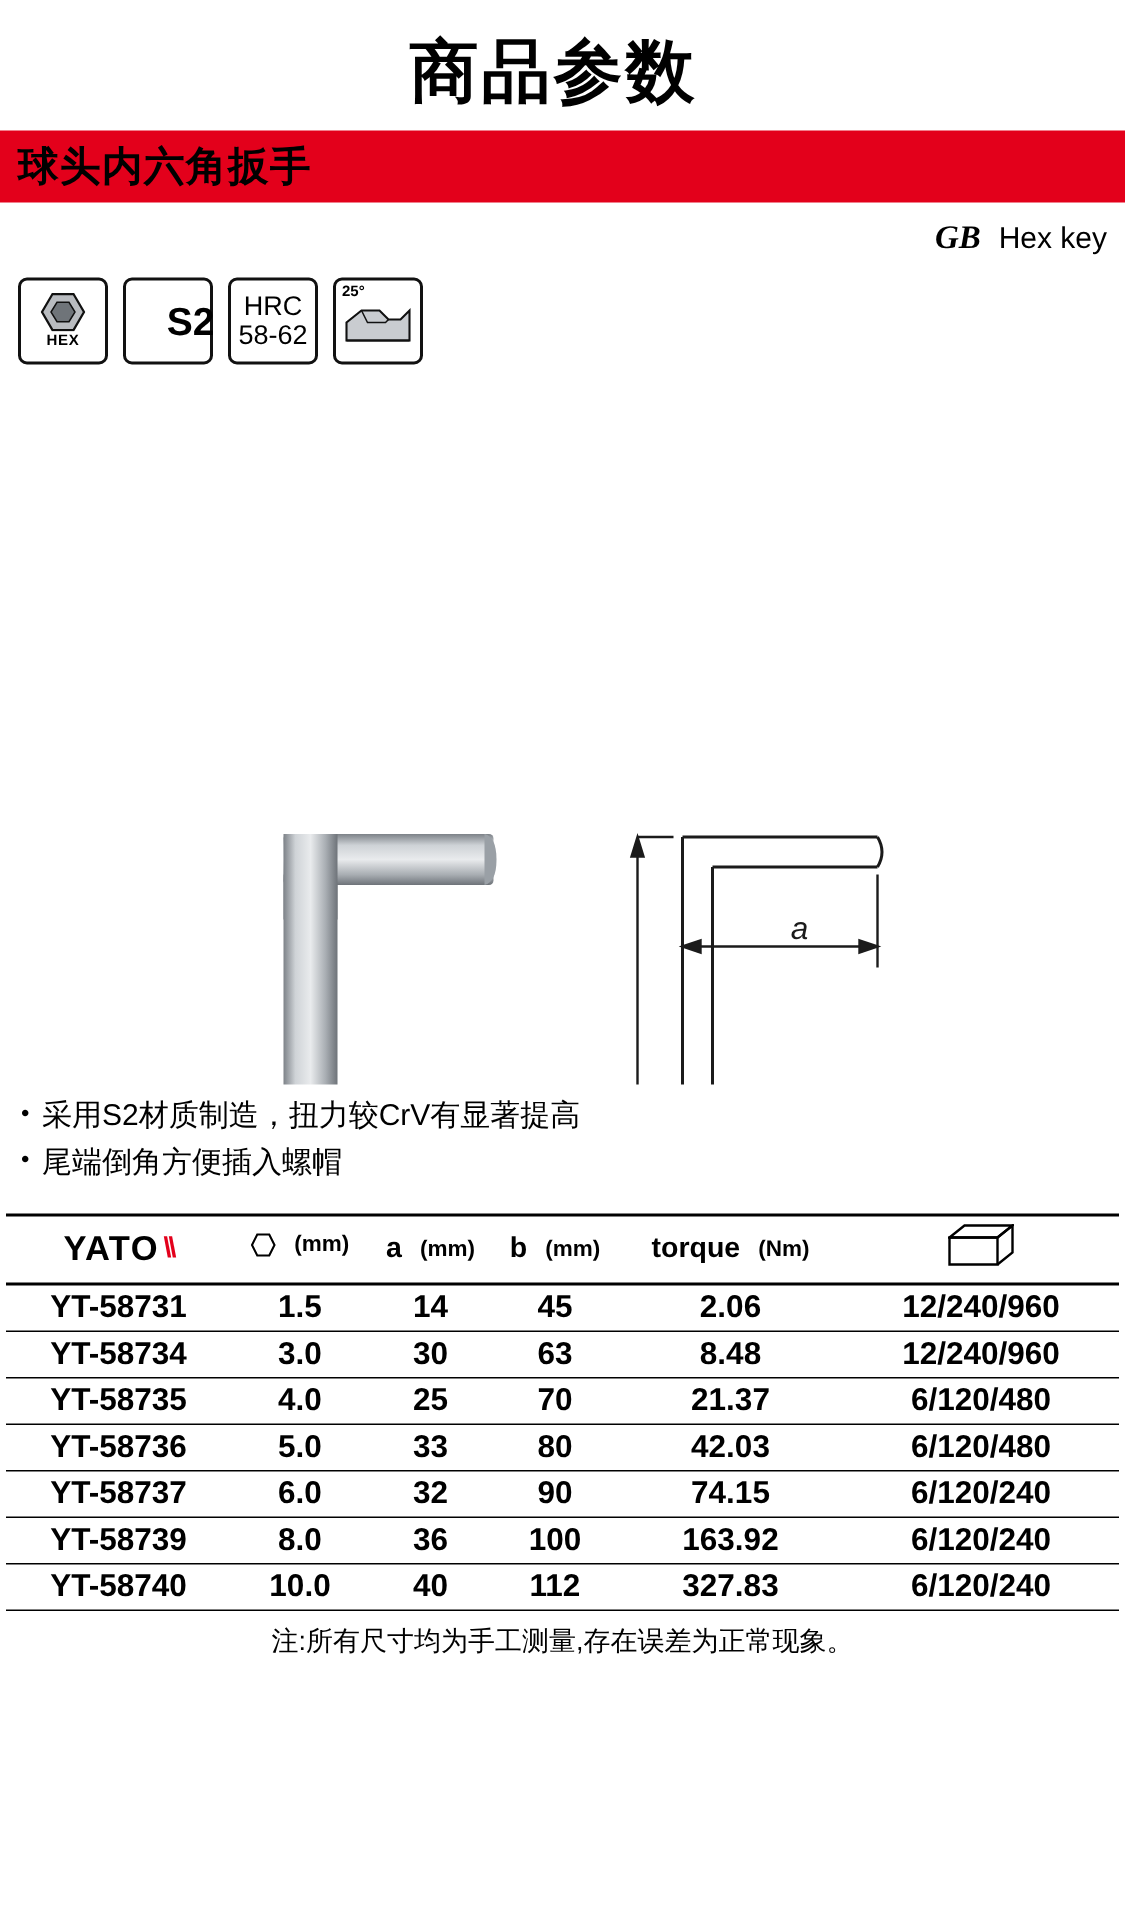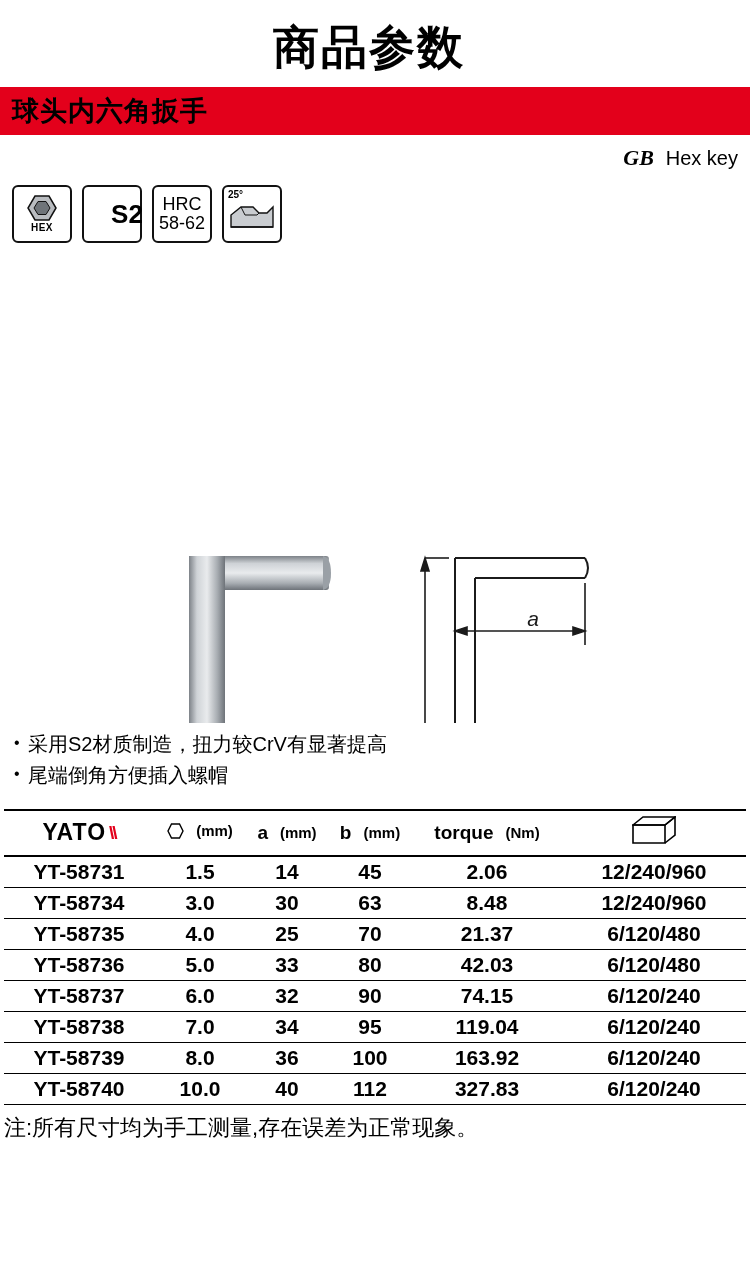--- a/index.html
+++ b/index.html
@@ -191,21 +191,22 @@
   .yato-mark {
     color: #e3001b;
     font-weight: bold;
     font-size: 19px;
     letter-spacing: -2px;
   }
   .unit { font-weight: bold; font-size: 15px; }
   .hdr-inline { display: inline-flex; align-items: center; justify-content: center; gap: 12px; }
 
   .footnote {
-    font-size: 22px;
+    text-align: center;
+    font-size: 18px;
     padding-top: 8px;
   }
 </style>
 </head>
 <body>
 
 <div class="page">
 
   <div class="page-title">商品参数</div>
 
@@ -407,28 +408,20 @@
         </tr>
         <tr>
           <td class="code col-code">YT-58737</td>
           <td class="col-hex">6.0</td>
           <td class="col-a">32</td>
           <td class="col-b">90</td>
           <td class="col-tq">74.15</td>
           <td class="col-pack pack">6/120/240</td>
         </tr>
         <tr>
-          <td class="code col-code">YT-58738</td>
-          <td class="col-hex">7.0</td>
-          <td class="col-a">34</td>
-          <td class="col-b">95</td>
-          <td class="col-tq">119.04</td>
-          <td class="col-pack pack">6/120/240</td>
-        </tr>
-        <tr>
           <td class="code col-code">YT-58739</td>
           <td class="col-hex">8.0</td>
           <td class="col-a">36</td>
           <td class="col-b">100</td>
           <td class="col-tq">163.92</td>
           <td class="col-pack pack">6/120/240</td>
         </tr>
         <tr>
           <td class="code col-code">YT-58740</td>
           <td class="col-hex">10.0</td>

